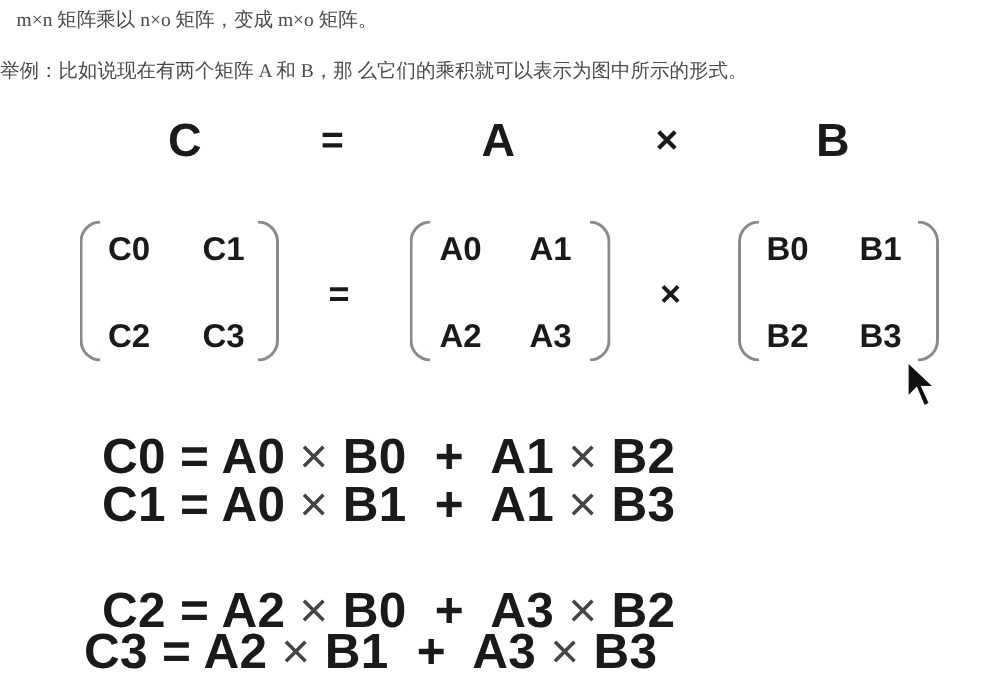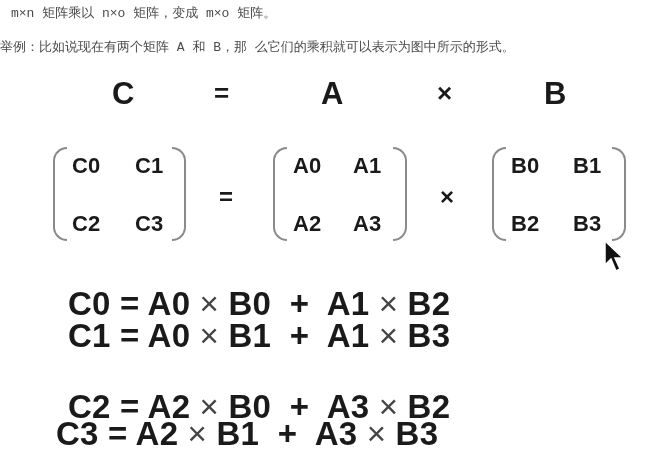--- a/index.html
+++ b/index.html
@@ -4,21 +4,21 @@
 <style>
   html, body { margin: 0; padding: 0; }
   body {
     width: 662px; height: 462px; overflow: hidden; position: relative;
     background: #ffffff;
     font-family: "Liberation Sans", "DejaVu Sans", sans-serif;
   }
   .abs { position: absolute; }
   .para {
     font-size: 13px; color: #4a4a4a; white-space: nowrap;
-    font-family: Liberation Mono, monospace;
+    font-family: Liberation Serif, serif;
   }
   .fig { color: #1a1a1a; font-weight: bold; }
   .hdr { font-size: 31px; line-height: 31px; }
   .hdr-op { font-size: 26px; line-height: 31px; }
   .m-entry { font-size: 22px; line-height: 22px; }
   .m-op { font-size: 24px; line-height: 24px; }
   .paren {
     position: absolute; width: 14px; height: 94px;
     border: 2px solid #8a8a8a; box-sizing: border-box;
   }

